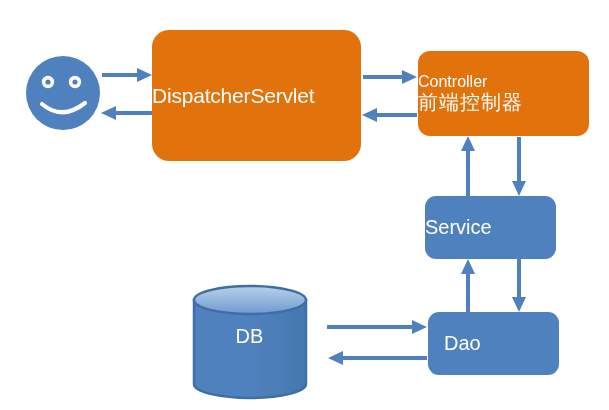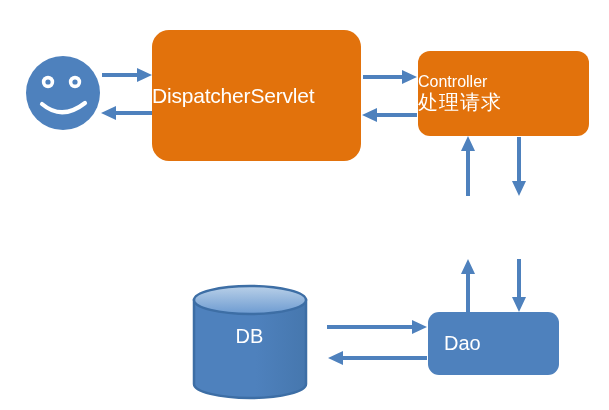--- a/index.html
+++ b/index.html
@@ -188,23 +188,26 @@
       <ellipse cx="250" cy="300" rx="56" ry="14" fill="url(#cylTopGrad)" stroke="#3d6ea5" stroke-width="2.5"></ellipse>
     </g>
   </svg>
 
   <div class="node node-orange" id="node-dispatcher">
     <span class="line1">DispatcherServlet</span>
   </div>
 
   <div class="node node-orange" id="node-controller">
     <span class="line1">Controller</span>
-    <span class="line2">处理请求</span>
-  </div>
-
+    <span class="line2">前端控制器</span>
+  </div>
+
+  <div class="node node-blue" id="node-service">
+    <span class="line1">Service</span>
+  </div>
 
   <div class="node node-blue" id="node-dao">
     <span class="line1">Dao</span>
   </div>
 
   <div class="db-label">DB</div>
 
 </div>
 
 </body></html>

